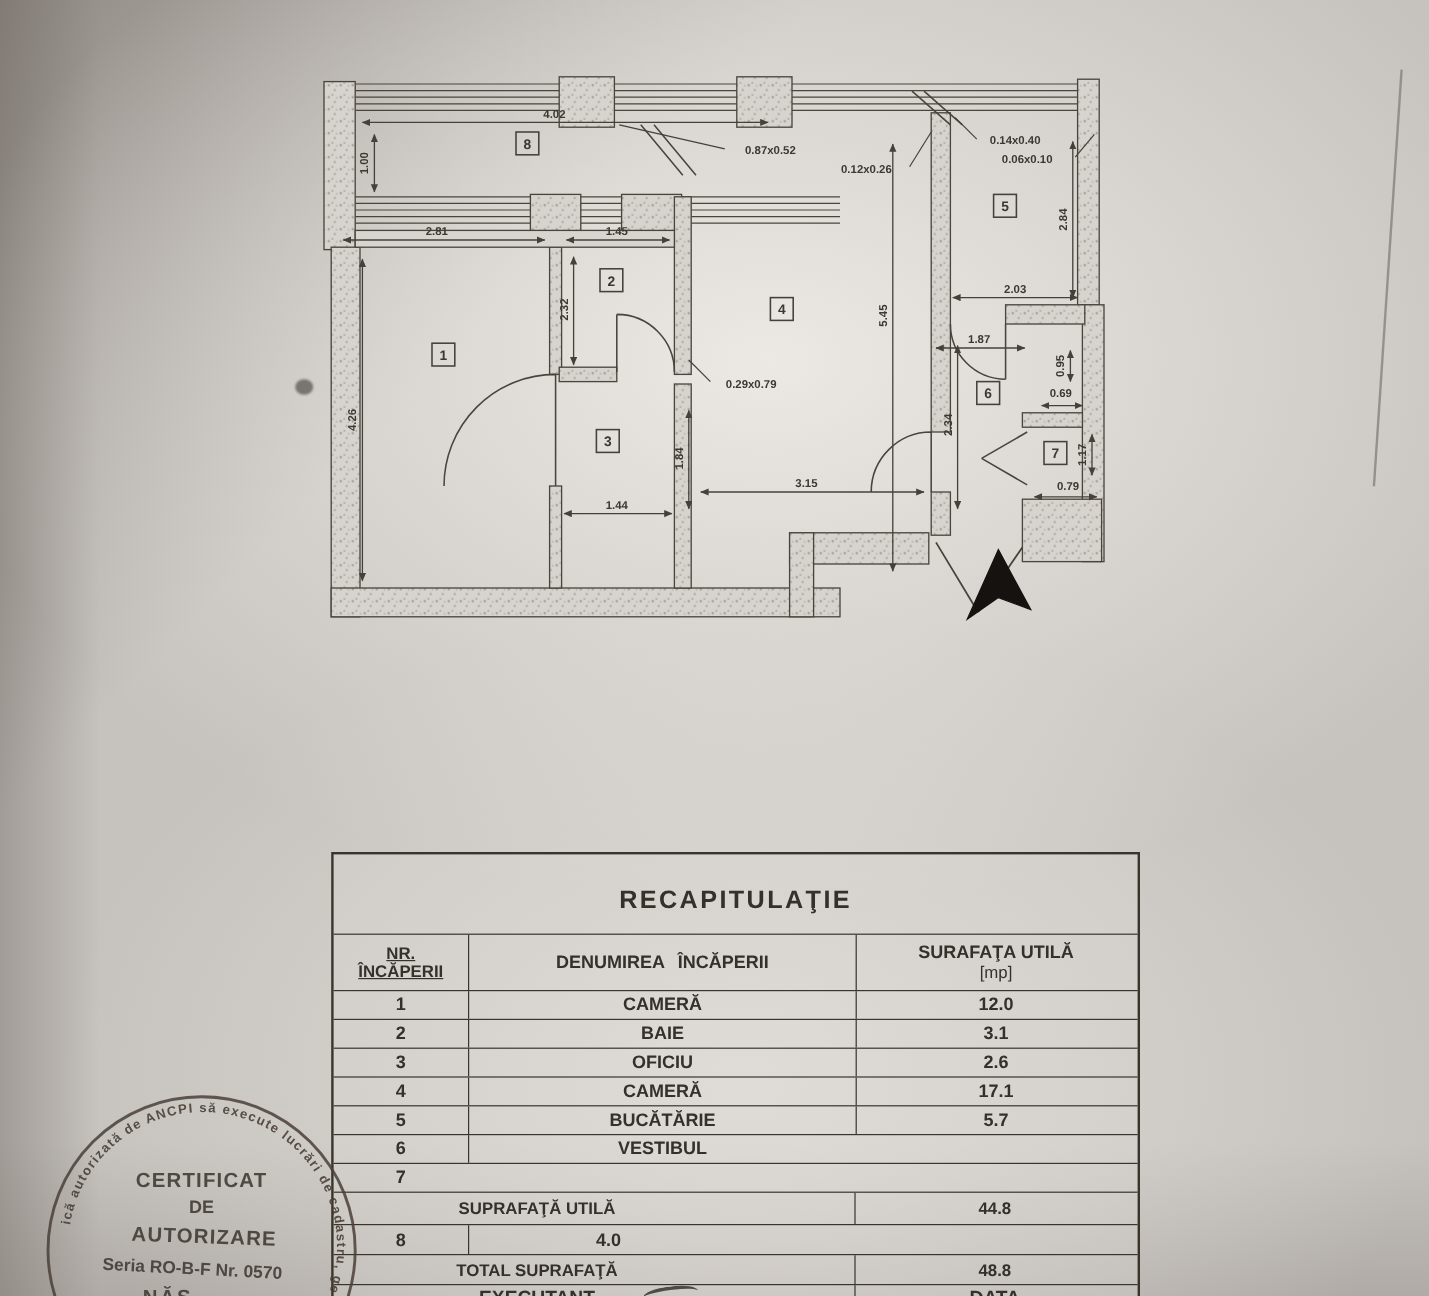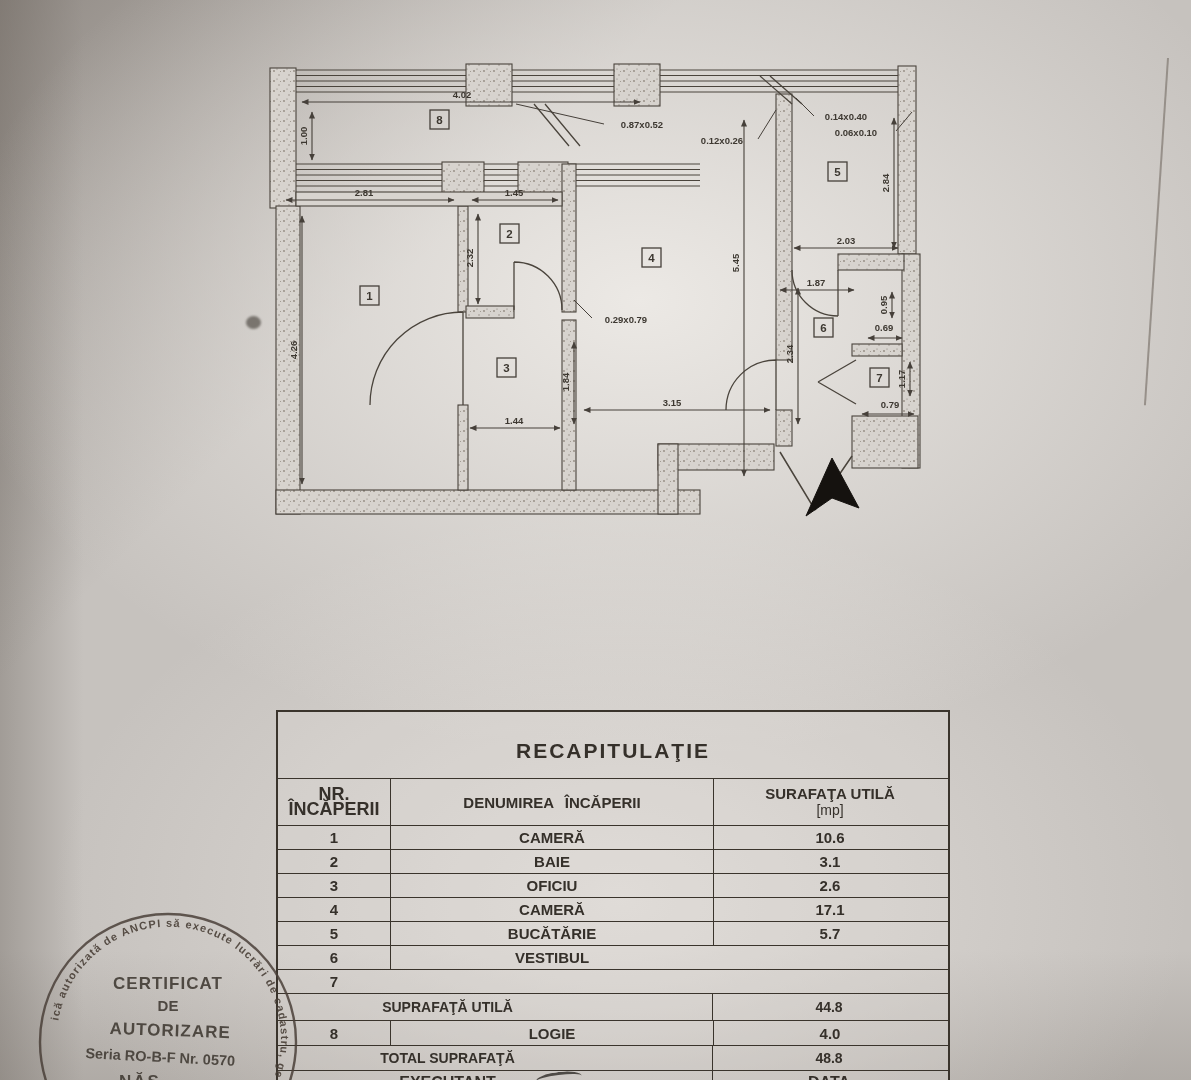--- a/index.html
+++ b/index.html
@@ -23,21 +23,21 @@
   }
   #recap .trow{display:flex;border-top:1.6px solid #3a342c;align-items:stretch;}
   #recap .trow:first-child{border-top:none;}
   #recap .cell{display:flex;align-items:center;justify-content:center;text-align:center;}
   #recap .c1{width:112px;}
   #recap .c2{width:322px;border-left:1.6px solid #3a342c;}
   #recap .c3{width:232px;border-left:1.6px solid #3a342c;}
   #recap .c12{width:434px;padding-right:95px;box-sizing:border-box;}
   .title-row{height:54px;font-size:21px;font-weight:bold;letter-spacing:2px;margin-top:12px;}
   .head-row{height:46px;font-size:15px;font-weight:bold;}
-  .head-row .c1{flex-direction:column;font-size:18px;line-height:15px;justify-content:center;}
+  .head-row .c1{flex-direction:column;font-size:14px;line-height:15px;justify-content:center;text-decoration:underline;}
   .head-row .c3{flex-direction:column;line-height:17px;}
   .head-row .mp{font-size:14px;font-weight:normal;}
   .data-row{height:23px;font-size:15px;font-weight:bold;}
   .sum-row{height:26px;font-size:14px;font-weight:bold;}
   .exe-row{height:24px;font-size:16px;font-weight:bold;}
   #recap .word-sp{word-spacing:7px;}
   
   #crease-line{left:1167px;top:58px;width:2px;height:348px;background:#8d867f;
     transform:rotate(3.8deg);transform-origin:top center;opacity:.85;}
   #edge-smudge{left:246px;top:316px;width:15px;height:13px;background:rgba(62,56,50,.6);
@@ -208,21 +208,21 @@
     <div class="cell c2 word-sp">DENUMIREA  ÎNCĂPERII</div>
     <div class="cell c3">
       <span>SURAFAŢA UTILĂ</span>
       <span class="mp">[mp]</span>
     </div>
   </div>
 
   <div class="trow data-row">
     <div class="cell c1">1</div>
     <div class="cell c2">CAMERĂ</div>
-    <div class="cell c3">10.6</div>
+    <div class="cell c3">12.0</div>
   </div>
   <div class="trow data-row">
     <div class="cell c1">2</div>
     <div class="cell c2">BAIE</div>
     <div class="cell c3">3.1</div>
   </div>
   <div class="trow data-row">
     <div class="cell c1">3</div>
     <div class="cell c2">OFICIU</div>
     <div class="cell c3">2.6</div>
@@ -244,21 +244,20 @@
   <div class="trow data-row">
     <div class="cell c1">7</div>
   </div>
 
   <div class="trow sum-row">
     <div class="cell c12">SUPRAFAŢĂ UTILĂ</div>
     <div class="cell c3">44.8</div>
   </div>
   <div class="trow data-row" style="height:24px">
     <div class="cell c1">8</div>
-    <div class="cell c2">LOGIE</div>
     <div class="cell c3">4.0</div>
   </div>
   <div class="trow sum-row" style="height:24px">
     <div class="cell c12">TOTAL SUPRAFAŢĂ</div>
     <div class="cell c3">48.8</div>
   </div>
   <div class="trow exe-row">
     <div class="cell c12">EXECUTANT</div>
     <div class="cell c3">DATA</div>
   </div>

